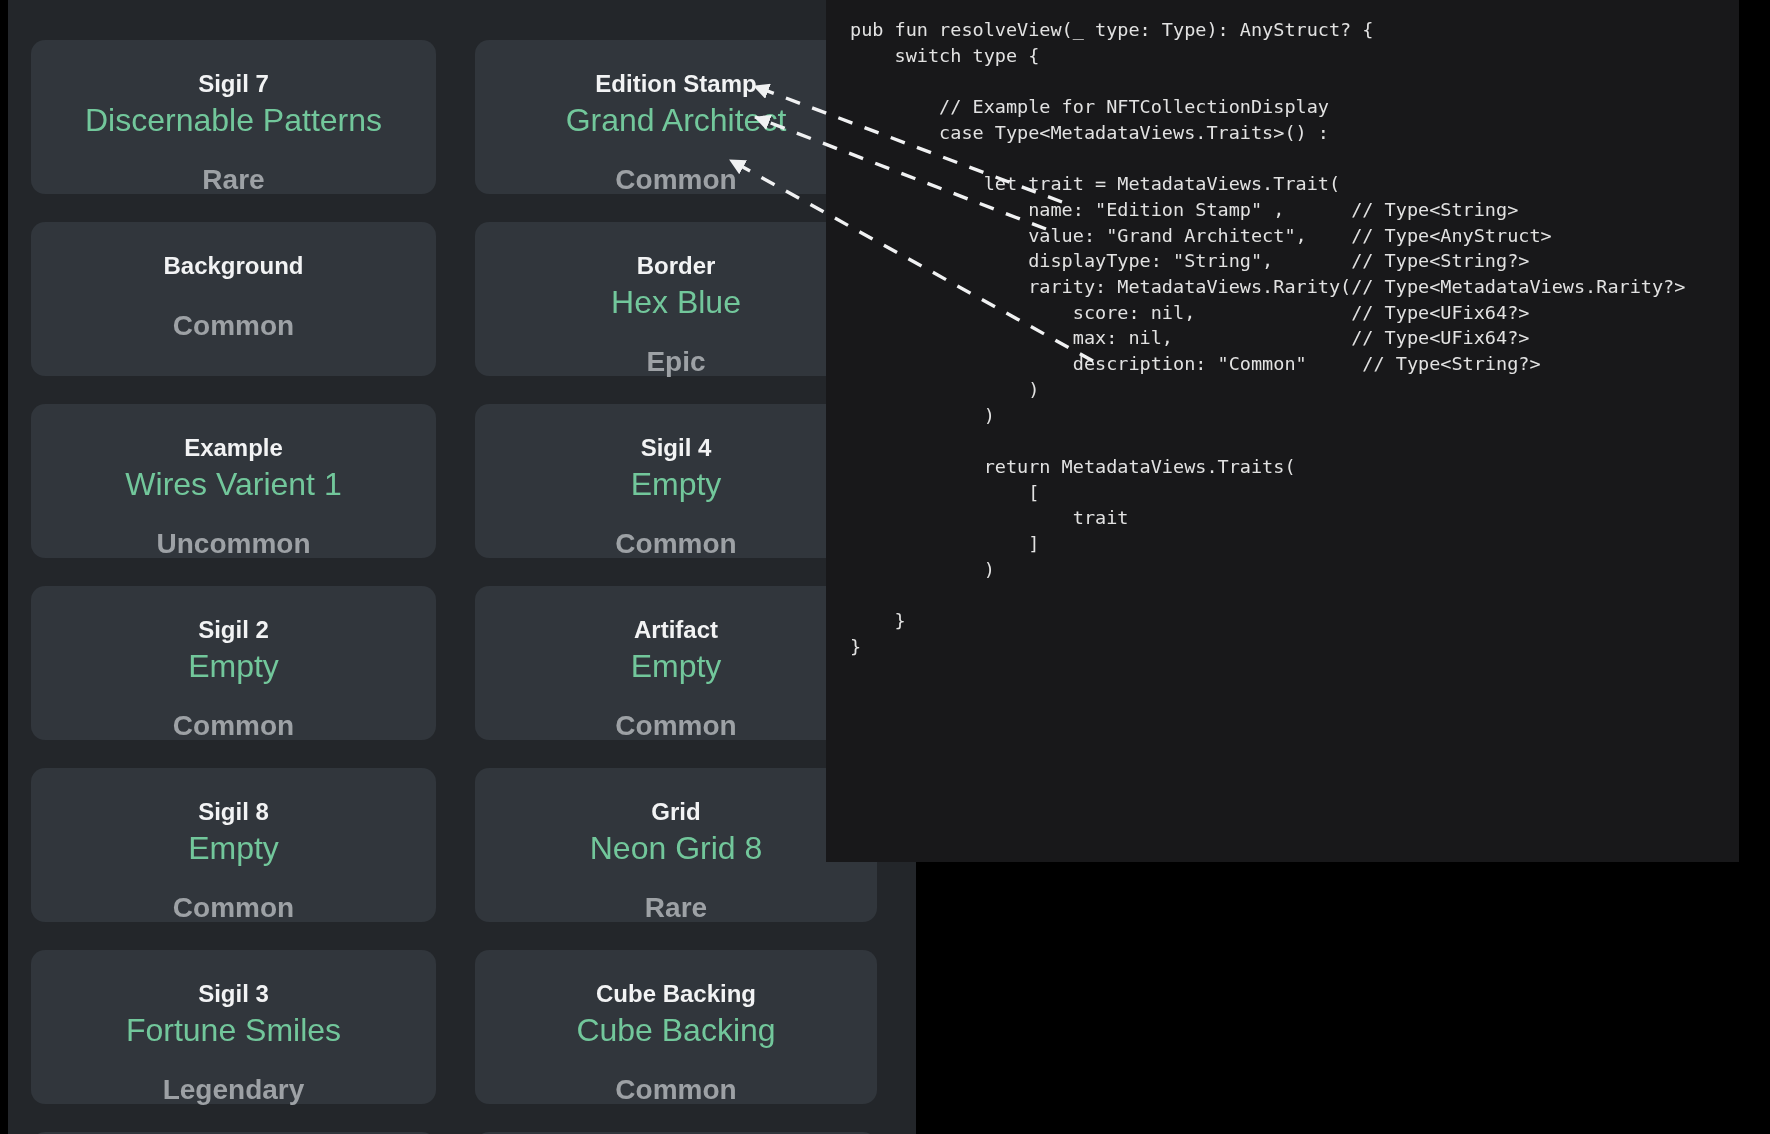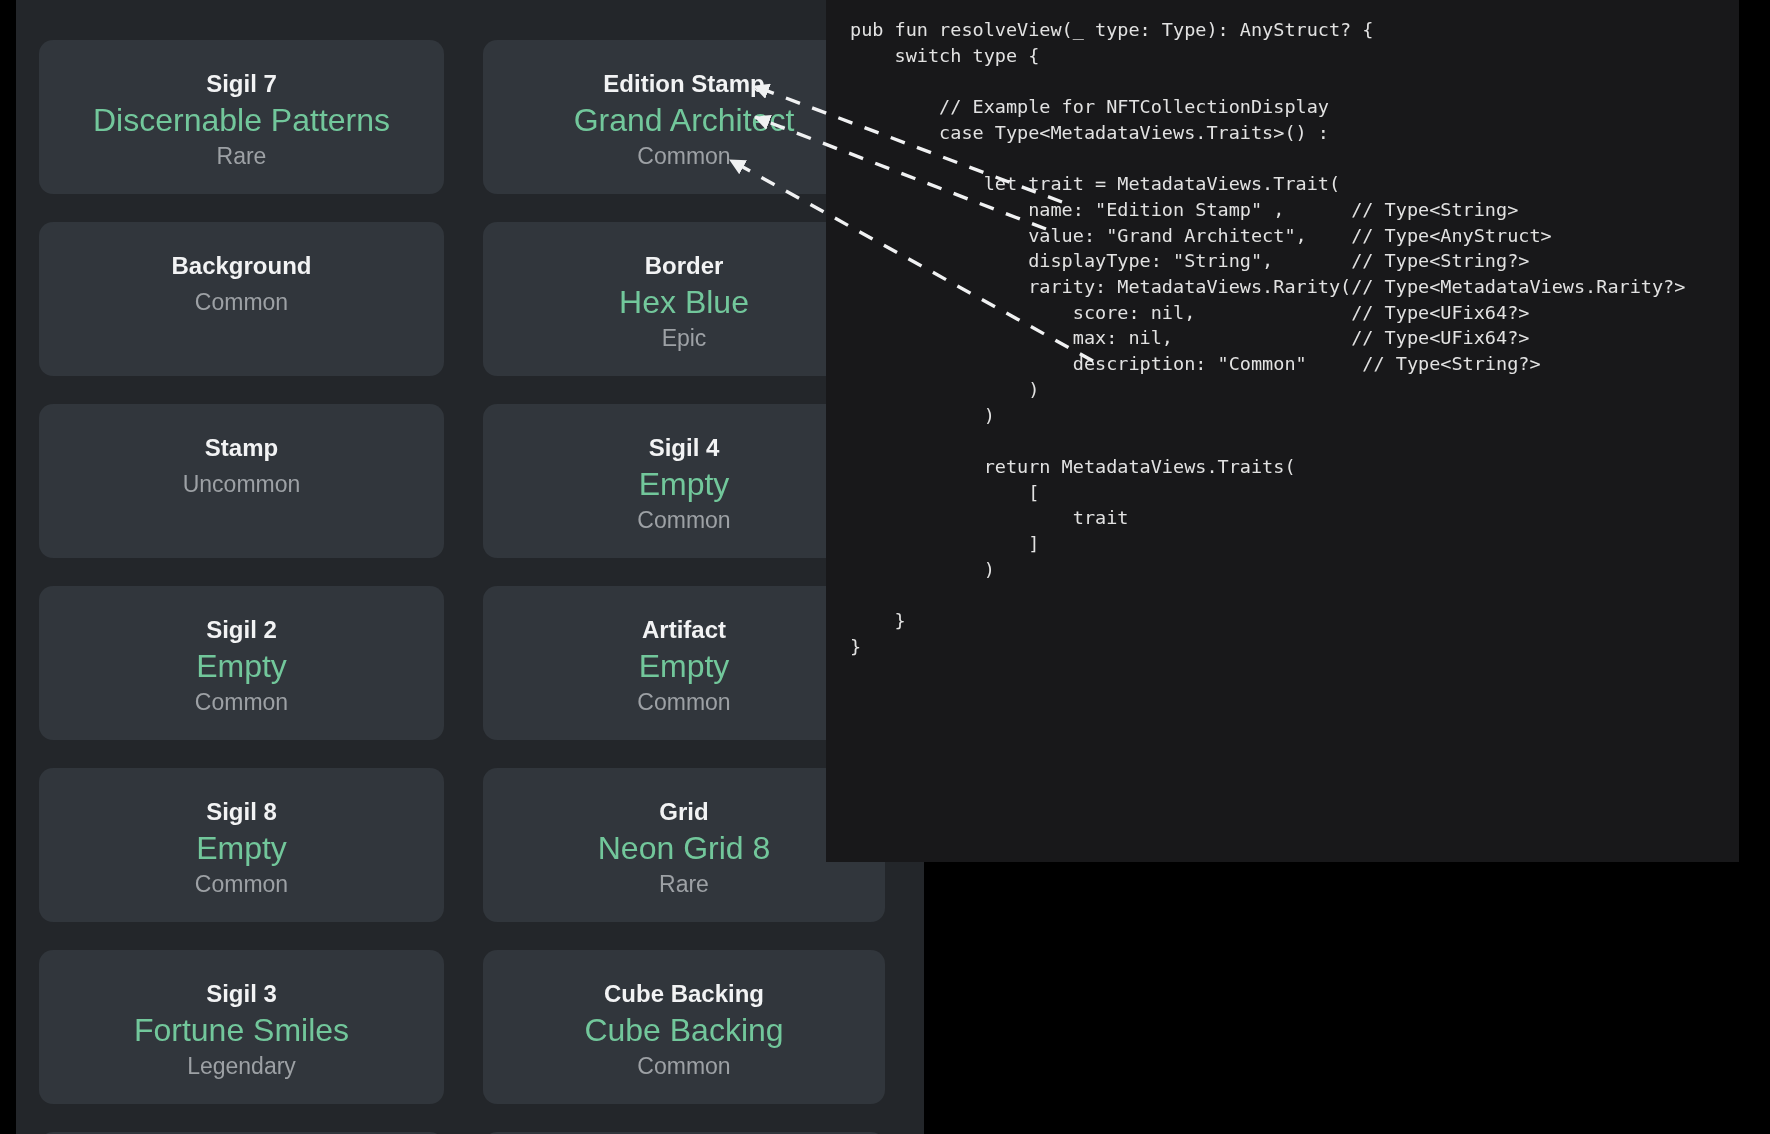--- a/index.html
+++ b/index.html
@@ -14,42 +14,42 @@
   }
   html,body{margin:0;padding:0;background:#000;}
   .stage{
     position:relative;
     width:1770px;height:1134px;
     overflow:hidden;
     background:#000;
     font-family:"Liberation Sans", sans-serif;
   }
   .content{
-    position:absolute;left:16px;top:0;
+    position:absolute;left:8px;top:0;
     width:908px;height:1134px;
     background:var(--page-bg);
   }
   .grid{
     position:absolute;left:23px;top:40px;
     display:grid;
     grid-template-columns:405px 402px;
     column-gap:39px;
     row-gap:28px;
     grid-auto-rows:154px;
   }
   .card{
     background:var(--card-bg);
     border-radius:14px;
     text-align:center;
     padding-top:26px;
     box-sizing:border-box;
   }
   .card .t{font-size:24px;font-weight:700;color:var(--title);line-height:36px;}
   .card .v{font-size:32px;font-weight:400;color:var(--green);line-height:36px;}
-  .card .r{font-size:23px;font-weight:400;color:var(--gray);line-height:36px;}
+  .card .r{font-size:28px;font-weight:700;color:var(--gray);line-height:36px;margin-top:24px;}
   .code-panel{
     position:absolute;left:826px;top:0;
     width:913px;height:862px;
     background:var(--code-bg);
     box-sizing:border-box;
     padding:17px 0 0 24px;
     overflow:hidden;
   }
   .code-panel pre{
     margin:0;
@@ -84,21 +84,22 @@
         <div class="card">
     <div class="t">Background</div>
     <div class="r">Common</div>
   </div>
         <div class="card">
     <div class="t">Border</div>
     <div class="v">Hex Blue</div>
     <div class="r">Epic</div>
   </div>
         <div class="card">
-    <div class="t">Stamp</div>
+    <div class="t">Example</div>
+    <div class="v">Wires Varient 1</div>
     <div class="r">Uncommon</div>
   </div>
         <div class="card">
     <div class="t">Sigil 4</div>
     <div class="v">Empty</div>
     <div class="r">Common</div>
   </div>
         <div class="card">
     <div class="t">Sigil 2</div>
     <div class="v">Empty</div>

